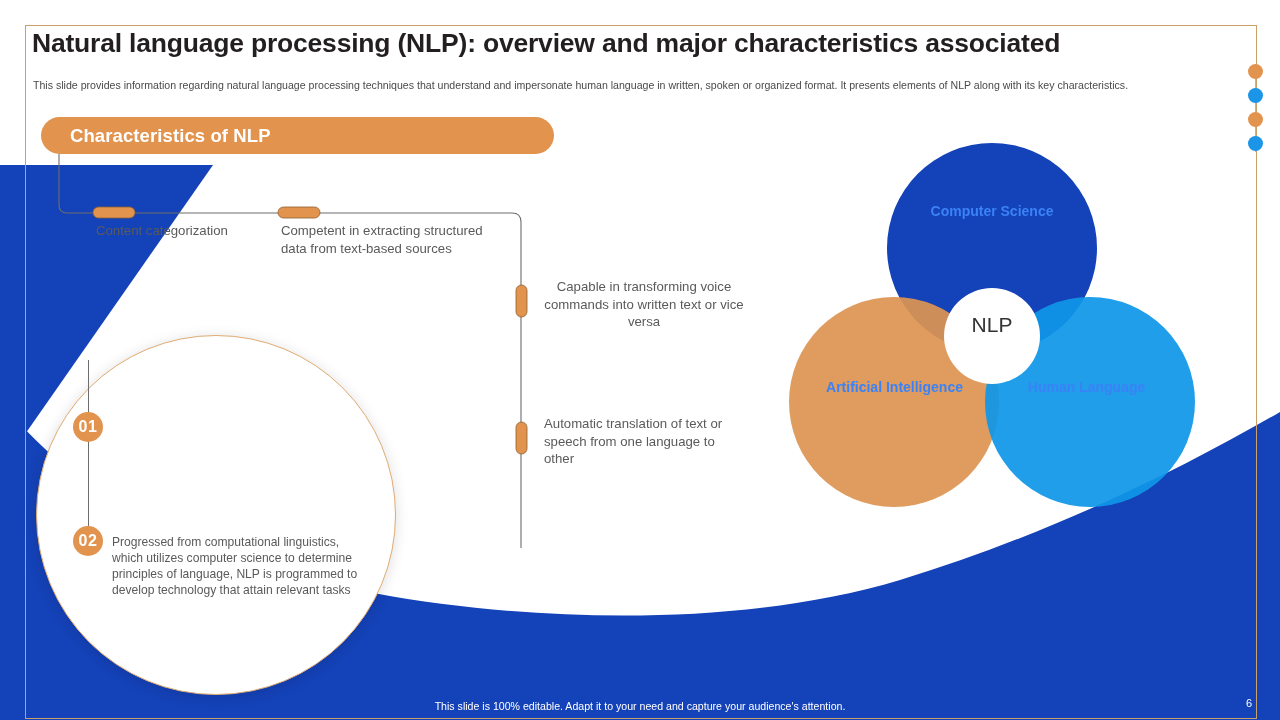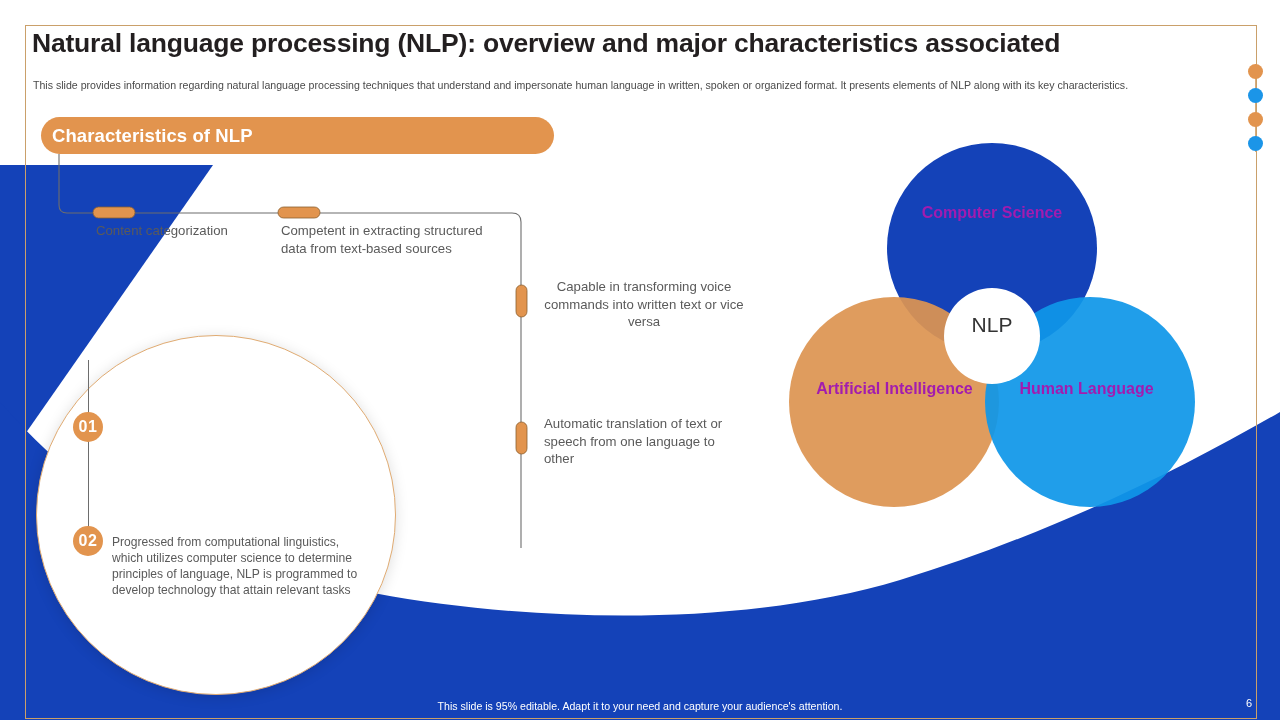--- a/index.html
+++ b/index.html
@@ -64,21 +64,21 @@
     left: 41px;
     top: 117px;
     width: 513px;
     height: 37px;
     background: #e2944e;
     border-radius: 19px;
     display: flex;
     align-items: center;
   }
   .banner-label {
-    margin-left: 11px;
+    margin-left: 29px;
     color: #ffffff;
     font-size: 18.5px;
     font-weight: bold;
     letter-spacing: 0.1px;
   }
 
   
   .conn-svg {
     position: absolute;
     left: 0; top: 0;
@@ -152,22 +152,22 @@
     width: 256px;
   }
   .point-1 { left: 112px; top: 420px; }
   .point-2 { left: 112px; top: 534px; }
 
   
   .venn { position: absolute; left: 782px; top: 130px; width: 420px; height: 380px; }
   .venn svg { display: block; }
   .venn-label {
     position: absolute;
-    color: #a21caf;
-    font-size: 16px;
+    color: #3b82f6;
+    font-size: 14px;
     font-weight: bold;
     text-align: center;
     line-height: 1.35;
   }
   .venn-cs  { left: 130px; top: 72px;  width: 160px; }
   .venn-ai  { left: 30px;  top: 248px; width: 165px; }
   .venn-hl  { left: 222px; top: 248px; width: 165px; }
   .venn-core {
     position: absolute;
     left: 150px; top: 183px;
@@ -281,16 +281,16 @@
   </div>
 
   <div class="dots">
     <div class="dots-line"></div>
     <div class="dot dot-o" style="top:0px"></div>
     <div class="dot dot-b" style="top:24px"></div>
     <div class="dot dot-o" style="top:48px"></div>
     <div class="dot dot-b" style="top:72px"></div>
   </div>
 
-  <div class="footer-note">This slide is 95% editable. Adapt it to your need and capture your audience's attention.</div>
+  <div class="footer-note">This slide is 100% editable. Adapt it to your need and capture your audience's attention.</div>
   <div class="page-num">6</div>
 
 </div>
 
 </body></html>

